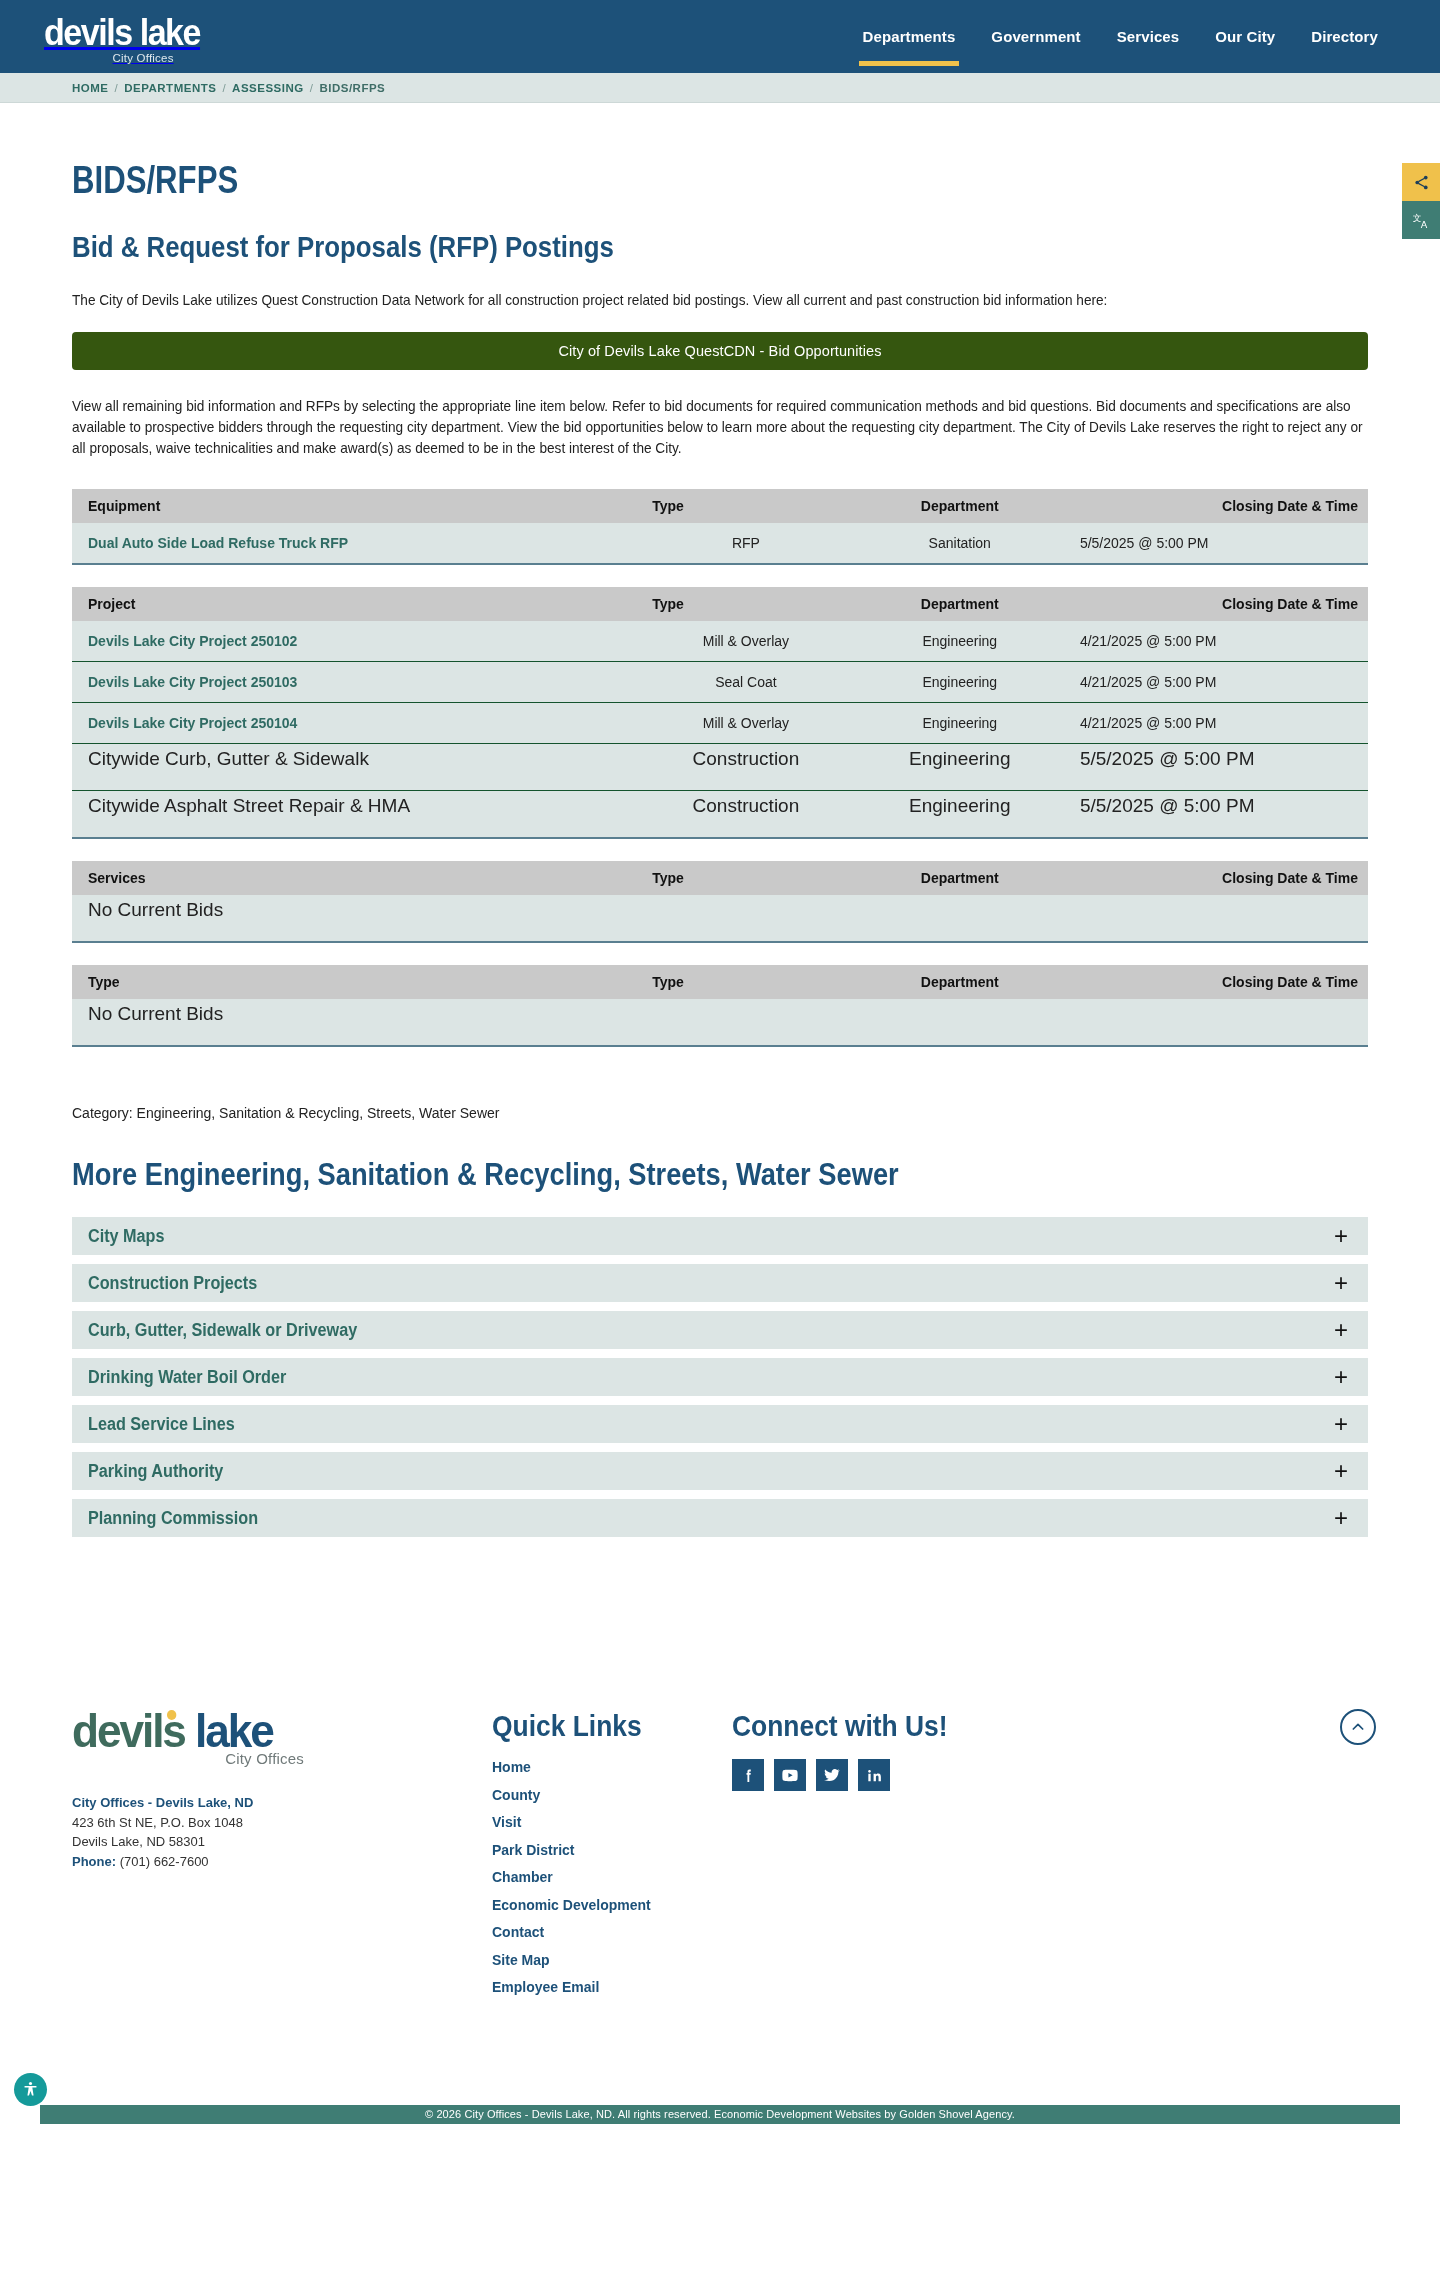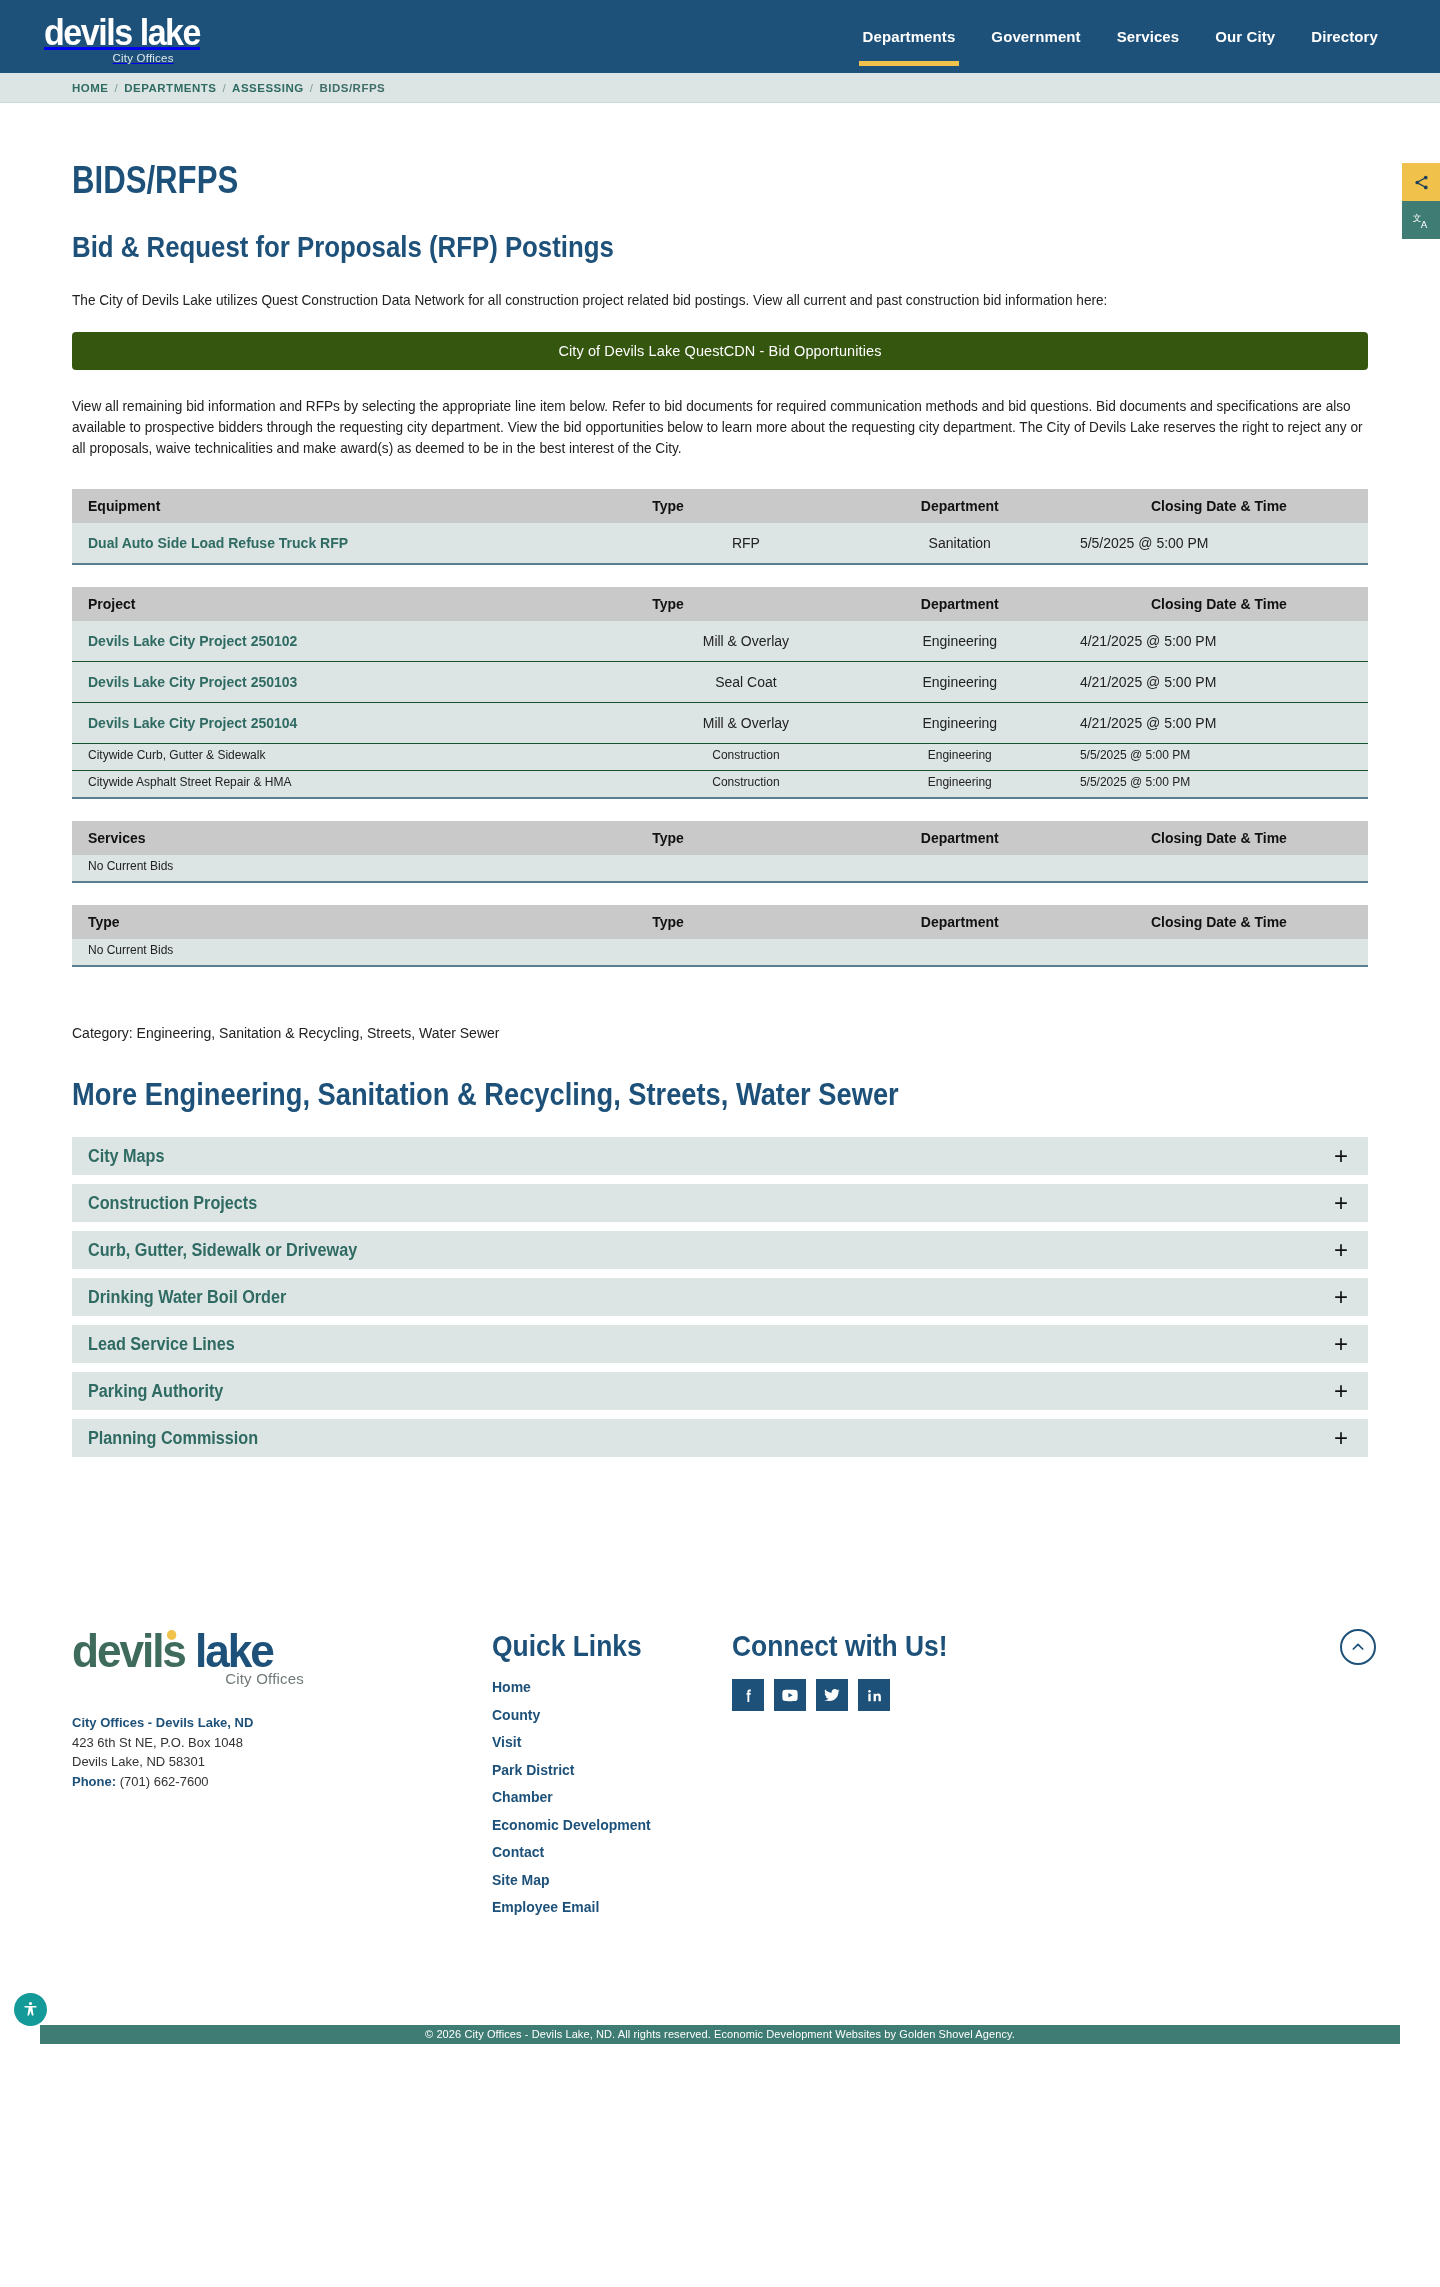--- a/index.html
+++ b/index.html
@@ -144,38 +144,38 @@
     color: #111;
     font-size: 14px;
     font-weight: 700;
     text-align: left;
     padding: 9px 10px 9px 10px;
     letter-spacing: 0px;
   }
   .bid-table thead th:first-child { padding-left: 16px; }
   .bid-table thead th.c-type { text-align: left; }
   .bid-table thead th.c-dept { text-align: center; }
-  .bid-table thead th.c-close { text-align: center; }
+  .bid-table thead th.c-close { text-align: right; }
 
   .bid-table tbody td {
     background: #dce5e4;
     font-size: 14px;
     color: #222;
     padding: 9px 10px;
     border-bottom: 1px solid #14532d;
     vertical-align: middle;
   }
   .bid-table tbody td:first-child { padding-left: 16px; }
   .bid-table tbody tr:last-child td { border-bottom: 2px solid #5a7f90; }
   .bid-table tbody td.c-type { text-align: center; }
   .bid-table tbody td.c-dept { text-align: center; }
   .bid-table tbody td.c-close { text-align: left; }
 
   .bid-table tbody tr.linked td { padding-top: 12px; padding-bottom: 12px; }
-  .bid-table tbody tr.compact td { padding-top: 4px; padding-bottom: 8px; font-size: 12px; }
+  .bid-table tbody tr.compact td { padding-top: 4px; padding-bottom: 20px; font-size: 19px; }
 
   a.bid-link {
     color: #2f6b63;
     font-weight: 700;
     text-decoration: none;
     cursor: pointer;
     font-size: 14px;
   }
   .no-bids { color: #222; font-size: 14px; }
 

